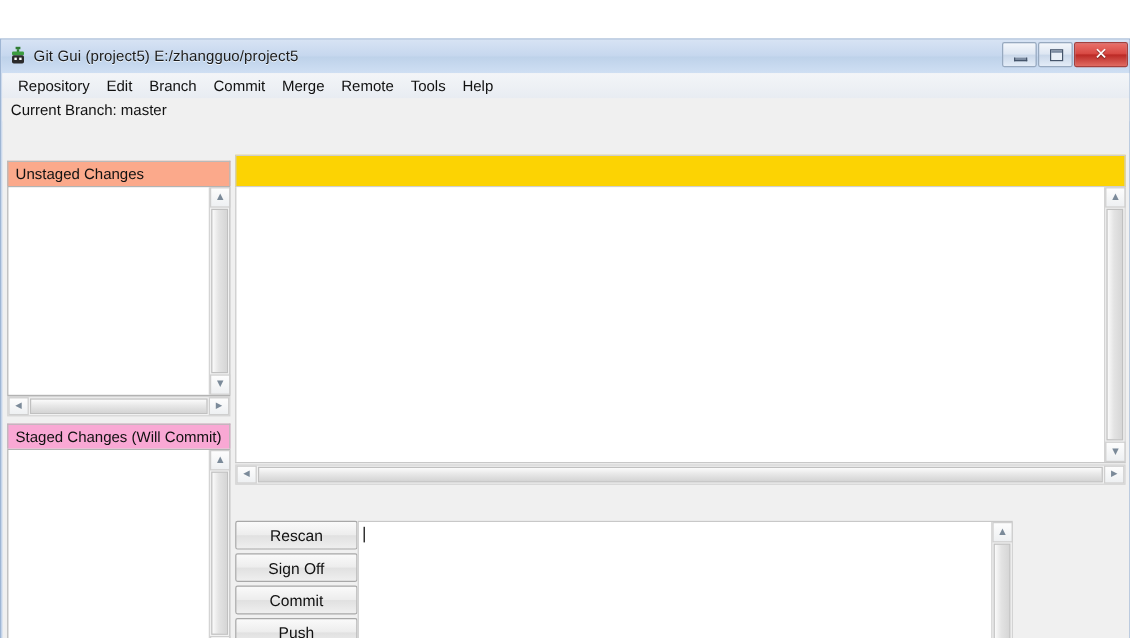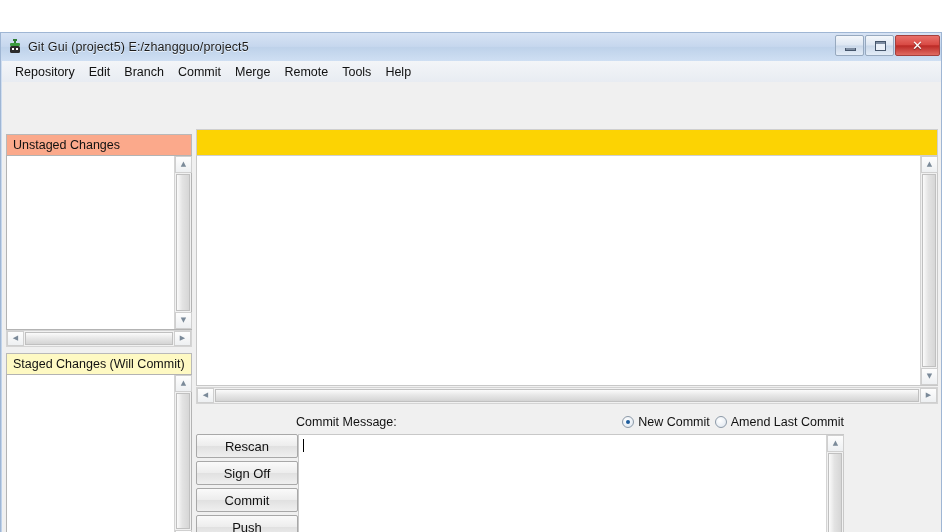--- a/index.html
+++ b/index.html
@@ -187,21 +187,21 @@
     font-size: 12.5px;
     color: #111;
     padding-left: 6px;
     box-sizing: border-box;
     border: 1px solid #b9b9b9;
     border-bottom: none;
     white-space: nowrap;
     overflow: hidden;
   }
   .header-unstaged { background: #fba98b; }
-  .header-staged   { background: #fef9c3; }
+  .header-staged   { background: #f9a8d4; }
 
   .listbody {
     background: #ffffff;
     border: 1px solid #b3b3b3;
     box-sizing: border-box;
     position: relative;
   }
 
   
   .vsb {
@@ -486,20 +486,23 @@
       <div class="menuitem">Repository</div>
       <div class="menuitem">Edit</div>
       <div class="menuitem">Branch</div>
       <div class="menuitem">Commit</div>
       <div class="menuitem">Merge</div>
       <div class="menuitem">Remote</div>
       <div class="menuitem">Tools</div>
       <div class="menuitem">Help</div>
     </div>
 
+    <div class="branchline">
+      <span>Current Branch: master</span>
+    </div>
 
     <div class="panels">
 
       <div class="leftcol">
 
         <div class="unstaged-block">
           <div class="panel-header header-unstaged">Unstaged Changes</div>
           <div class="listbody">
             <div class="vsb">
               <div class="sb-arrow up">▲</div>
@@ -540,33 +543,20 @@
             <div class="sb-arrow down">▼</div>
           </div>
         </div>
         <div class="hsb diff-hsb">
           <div class="sb-arrow left">◀</div>
           <div class="sb-thumb"></div>
           <div class="sb-arrow right">▶</div>
         </div>
       </div>
 
-      <div class="commitbar">
-        <span class="commit-label">Commit Message:</span>
-        <div class="radiogroup">
-          <label class="radio selected">
-            <span class="dot"></span>
-            <span>New Commit</span>
-          </label>
-          <label class="radio">
-            <span class="dot"></span>
-            <span>Amend Last Commit</span>
-          </label>
-        </div>
-      </div>
 
       <div class="buttoncol">
         <button class="btn">Rescan</button>
         <button class="btn">Sign Off</button>
         <button class="btn">Commit</button>
         <button class="btn">Push</button>
       </div>
 
       <div class="msgbox">
         <span class="caret"></span>

